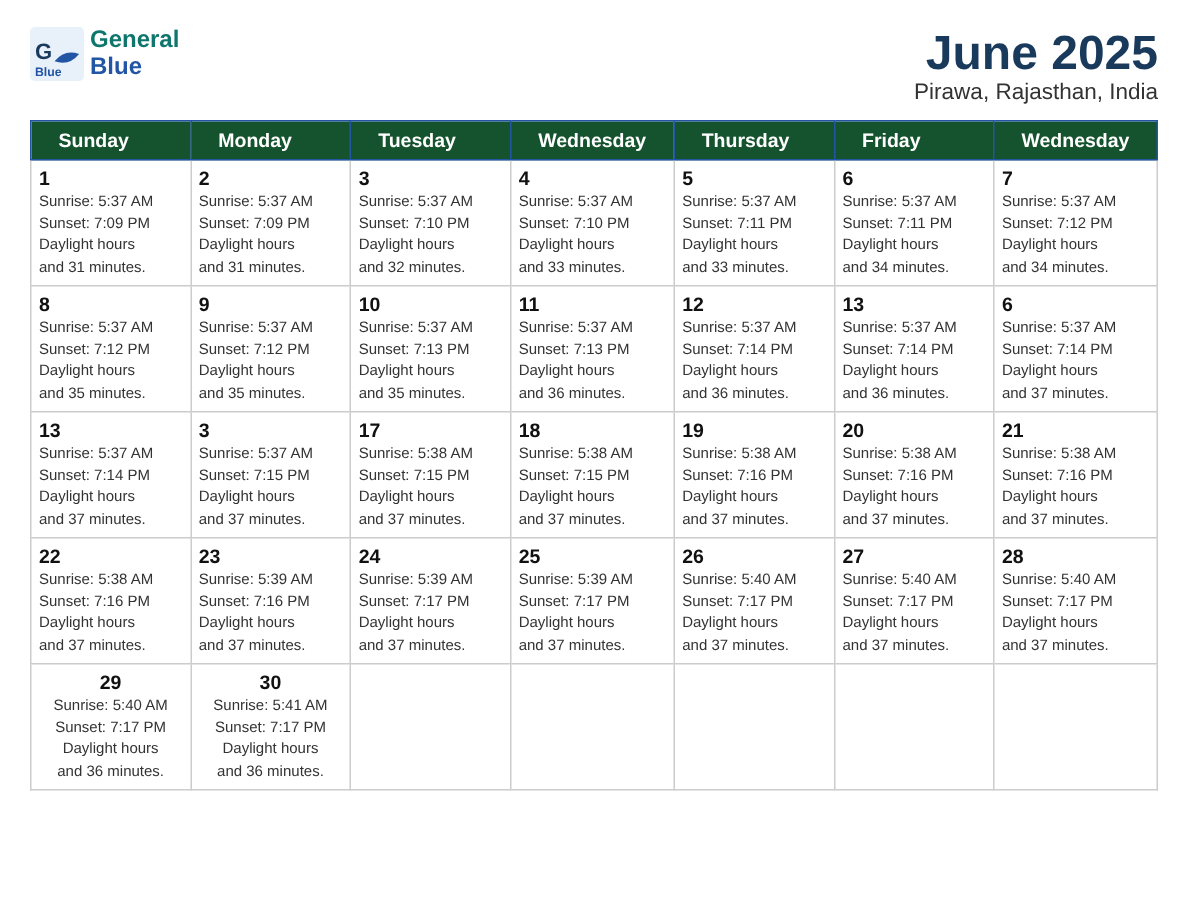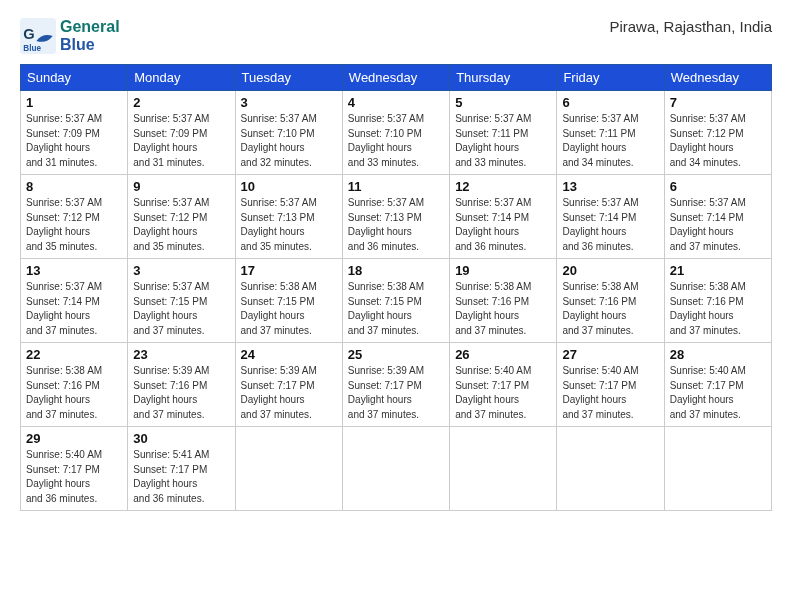--- a/index.html
+++ b/index.html
@@ -43,41 +43,42 @@
     .location {
       font-size: 15px;
       color: #333;
       text-align: center;
     }
     .calendar {
       width: 100%;
       border-collapse: collapse;
     }
     .calendar th {
-      background: #1d4ed8;
+      background: #14532d;
       color: #fff;
       font-size: 13px;
-      font-weight: normal;
-      padding: 5px 6px;
+      font-weight: bold;
+      padding: 5px 18px;
       text-align: left;
       border: 1px solid #2255a4;
     }
     .calendar td {
       vertical-align: top;
       border: 1px solid #ccc;
       padding: 4px 5px;
       font-size: 9.5px;
       color: #222;
       width: 14.28%;
       background: #fff;
       min-height: 75px;
       height: 75px;
     }
     .calendar tr:last-child td {
       height: 68px;
+      text-align: center;
     }
     .day-num {
       font-size: 13px;
       font-weight: bold;
       display: block;
       margin-bottom: 2px;
       color: #111;
     }
     .day-info {
       font-size: 10px;
@@ -101,20 +102,21 @@
 
         <path d="M20 28 Q28 18 40 22 Q32 32 20 28Z" fill="#2255a4"></path>
         <text x="4" y="40" font-size="10" font-weight="bold" fill="#2255a4" font-family="Arial">Blue</text>
       </svg>
       <div>
         <div style="font-size:16px;font-weight:bold;color:#0f766e;line-height:1.1;">General</div>
         <div style="font-size:16px;font-weight:bold;color:#2255a4;line-height:1.1;">Blue</div>
       </div>
     </div>
     <div class="title-block">
+      <div class="month-title">June 2025</div>
       <div class="location">Pirawa, Rajasthan, India</div>
     </div>
   </div>
 
   <table class="calendar">
     <thead>
       <tr>
         <th>Sunday</th>
         <th>Monday</th>
         <th>Tuesday</th>

